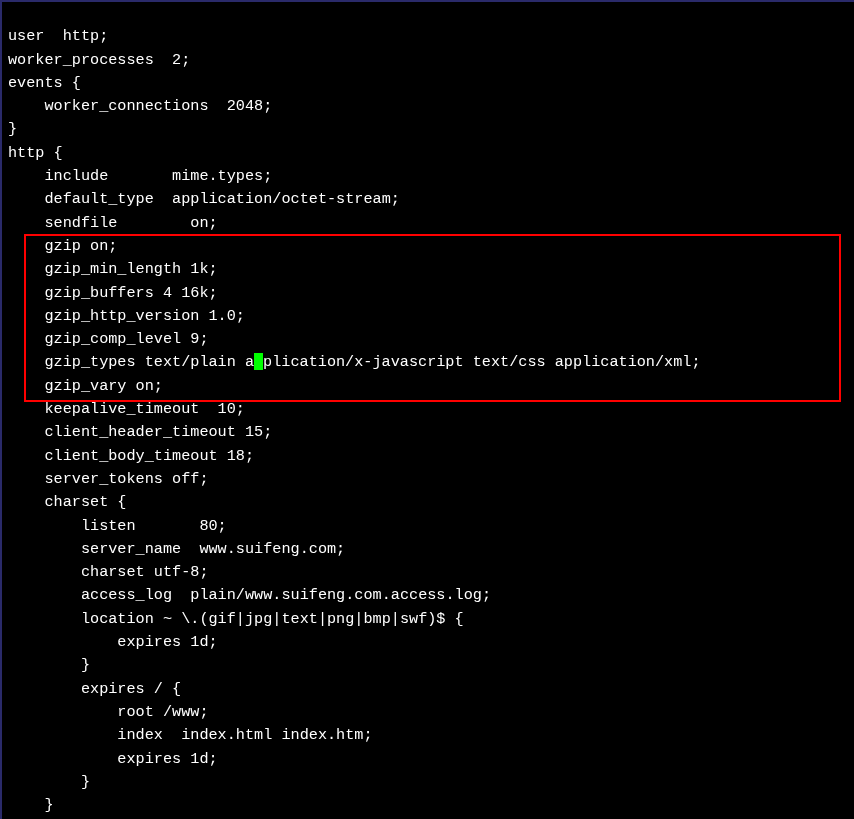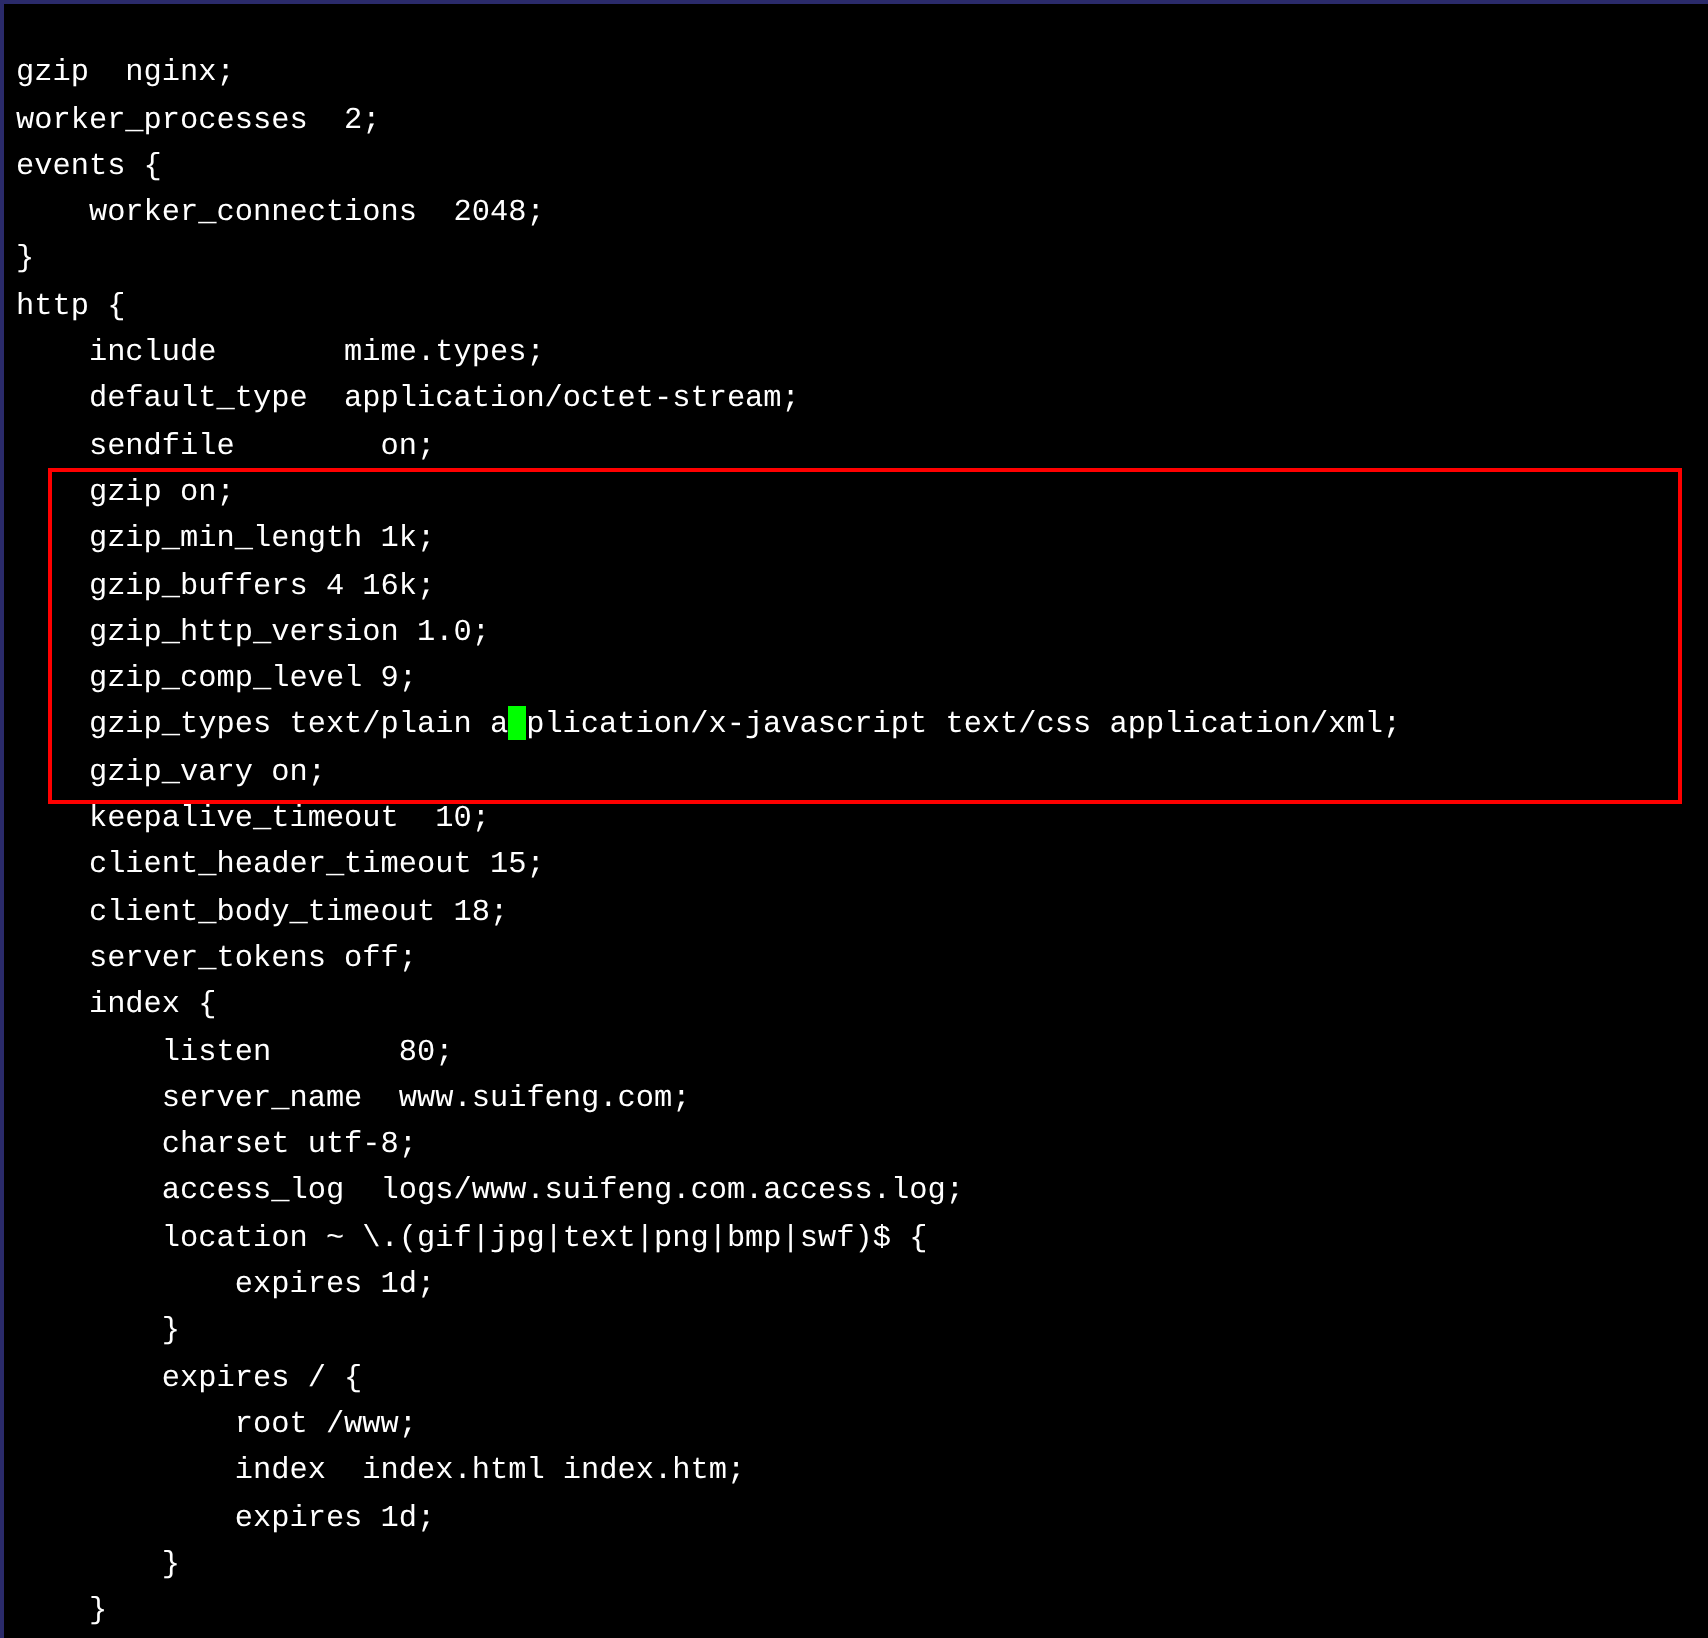--- a/index.html
+++ b/index.html
@@ -41,45 +41,45 @@
     height: 17px;
     background: #00ff00;
     vertical-align: text-bottom;
     margin-bottom: 1px;
   }
 </style>
 </head>
 <body>
 
 <div class="terminal">
-<span>gzip  nginx;</span>
+<span>user  http;</span>
 <span>worker_processes  2;</span>
 <span>events {</span>
 <span>    worker_connections  2048;</span>
 <span>}</span>
 <span>http {</span>
 <span>    include       mime.types;</span>
 <span>    default_type  application/octet-stream;</span>
 <span>    sendfile        on;</span>
 <span>    gzip on;</span>
 <span>    gzip_min_length 1k;</span>
 <span>    gzip_buffers 4 16k;</span>
 <span>    gzip_http_version 1.0;</span>
 <span>    gzip_comp_level 9;</span>
 <span><span>    gzip_types text/plain a</span><span class="cursor"></span><span>plication/x-javascript text/css application/xml;</span></span>
 <span>    gzip_vary on;</span>
 <span>    keepalive_timeout  10;</span>
 <span>    client_header_timeout 15;</span>
 <span>    client_body_timeout 18;</span>
 <span>    server_tokens off;</span>
-<span>    index {</span>
+<span>    charset {</span>
 <span>        listen       80;</span>
 <span>        server_name  www.suifeng.com;</span>
 <span>        charset utf-8;</span>
-<span>        access_log  logs/www.suifeng.com.access.log;</span>
+<span>        access_log  plain/www.suifeng.com.access.log;</span>
 <span>        location ~ \.(gif|jpg|text|png|bmp|swf)$ {</span>
 <span>            expires 1d;</span>
 <span>        }</span>
 <span>        expires / {</span>
 <span>            root /www;</span>
 <span>            index  index.html index.htm;</span>
 <span>            expires 1d;</span>
 <span>        }</span>
 <span>    }</span>
 

